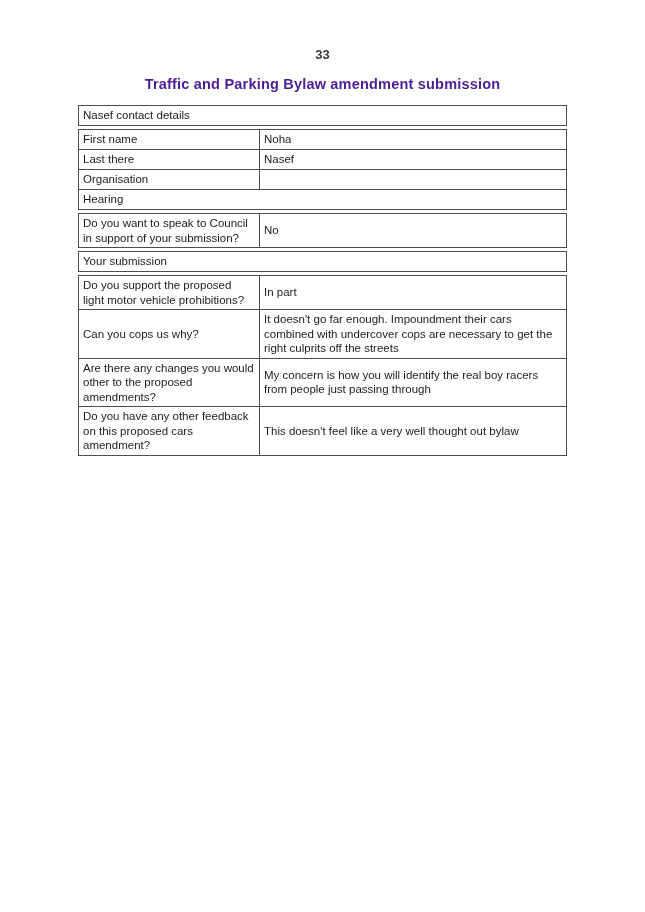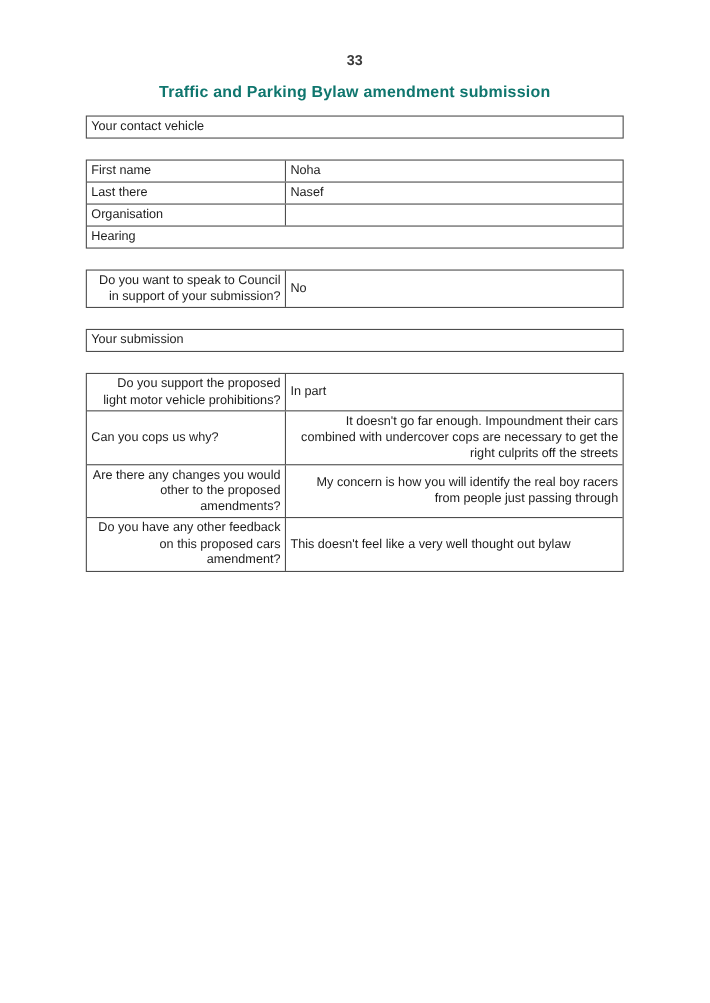--- a/index.html
+++ b/index.html
@@ -24,32 +24,32 @@
     font-weight: bold;
     color: #3a3a3a;
   }
   .doc-title {
     margin-top: 12px;
     text-align: center;
     font-size: 14.5px;
     line-height: 18px;
     font-weight: bold;
     letter-spacing: 0.2px;
-    color: #0f766e;
+    color: #4c1d95;
   }
   .form {
     width: 489px;
     margin: 12px auto 0 auto;
   }
   .tbl {
     border: 1px solid #4d4d4d;
     background: #ffffff;
     width: 100%;
   }
-  .tbl + .tbl { margin-top: 19px; text-align: right; }
+  .tbl + .tbl { margin-top: 3px; }
   .row { display: flex; align-items: stretch; }
   .row + .row { border-top: 1px solid #4d4d4d; }
   .cell {
     font-size: 11.5px;
     line-height: 14.5px;
     color: #1c1c1c;
     padding: 2px 4px;
     display: flex;
     align-items: center;
     min-height: 19px;
@@ -68,21 +68,21 @@
 <div class="page">
 
   <div class="page-number">33</div>
 
   <div class="doc-title">Traffic and Parking Bylaw amendment submission</div>
 
   <div class="form">
 
     <div class="tbl">
       <div class="row">
-        <div class="cell full">Your contact vehicle</div>
+        <div class="cell full">Nasef contact details</div>
       </div>
     </div>
 
     <div class="tbl">
       <div class="row">
         <div class="cell label">First name</div>
         <div class="cell value">Noha</div>
       </div>
       <div class="row">
         <div class="cell label">Last there</div>

